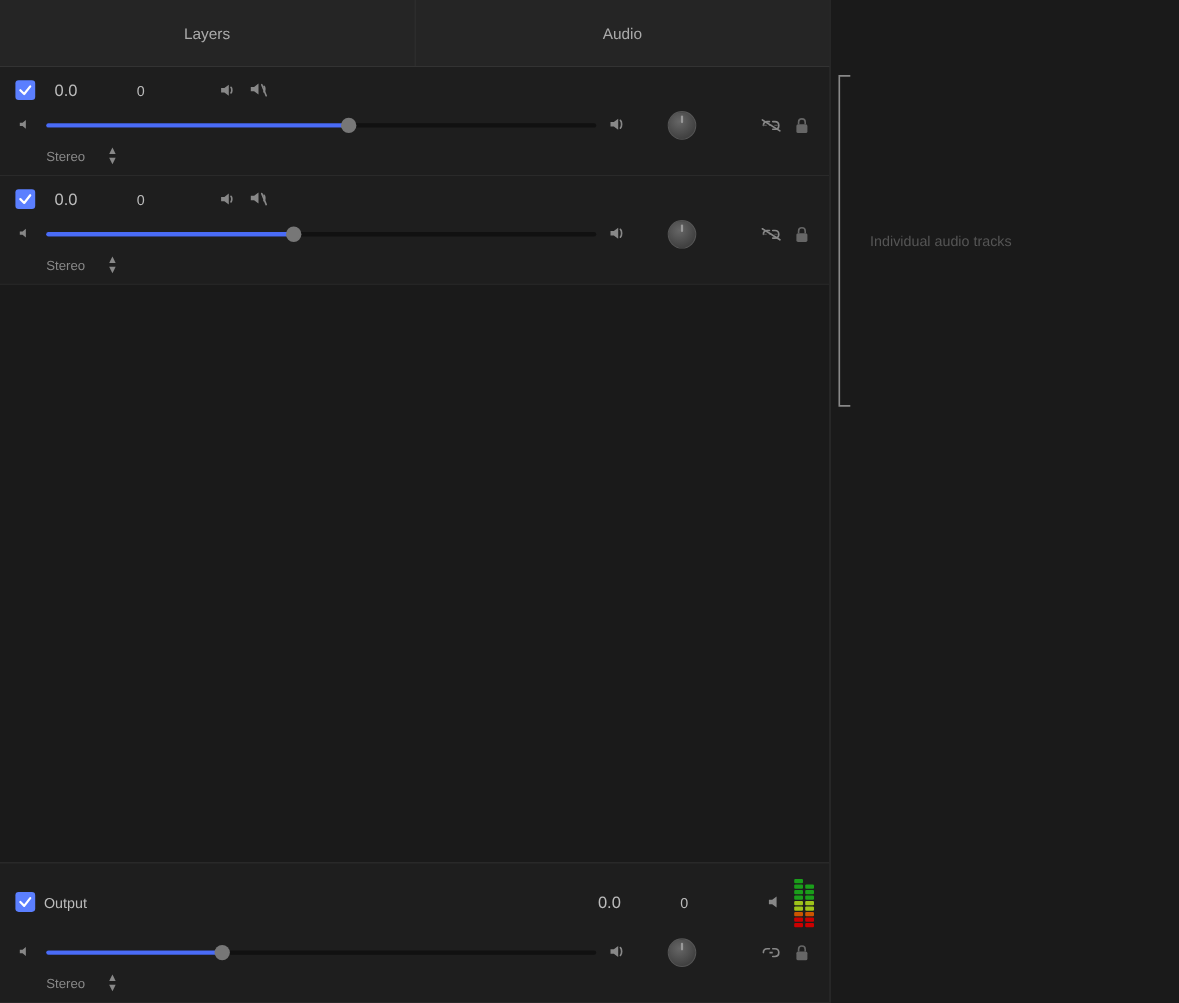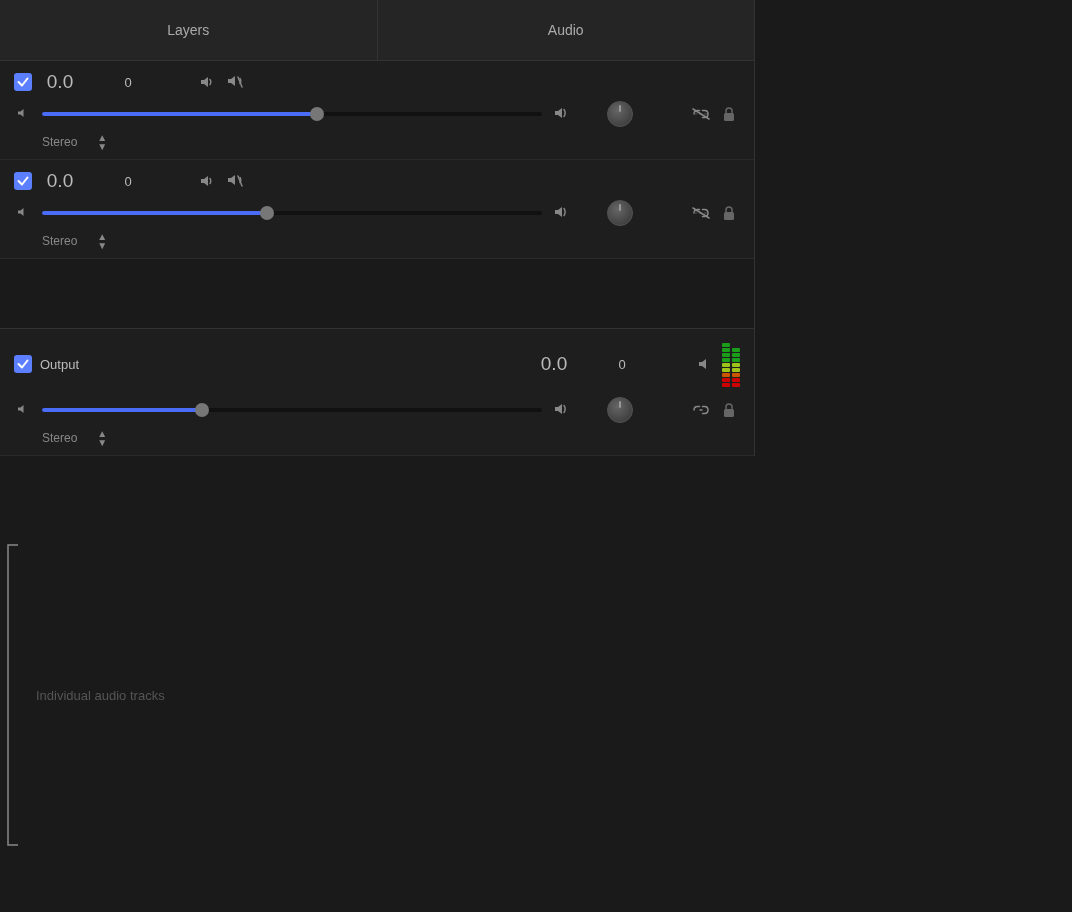--- a/index.html
+++ b/index.html
@@ -10,21 +10,20 @@
       font-family: -apple-system, BlinkMacSystemFont, 'Helvetica Neue', Arial, sans-serif;
       color: #ccc;
       overflow: hidden;
       position: relative;
     }
 
     .main-container {
       display: flex;
       width: 1072px;
       height: 912px;
-      flex-direction: column;
     }
 
     .panel {
       width: 755px;
       height: 912px;
       background: #1e1e1e;
       border-right: 1px solid #333;
       display: flex;
       flex-direction: column;
     }
@@ -97,21 +96,21 @@
       height: 12px;
     }
 
     .track-name {
       flex: 1;
       font-size: 13px;
       color: #bbb;
     }
 
     .track-value {
-      font-size: 19px;
+      font-size: 15px;
       color: #bbb;
       width: 40px;
       text-align: center;
     }
 
     .track-value2 {
       font-size: 13px;
       color: #bbb;
       width: 40px;
       text-align: center;
@@ -547,21 +546,21 @@
             </div>
           </div>
         </div>
       </div>
 
     </div>
   </div>
 
   <div class="right-panel">
 
-    <div class="bracket-annotation" style="top: 84px; left: 0px; height: 310px; width: 300px;">
+    <div class="bracket-annotation" style="top: 64px; left: 0px; height: 310px; width: 300px;">
       <svg width="20" height="310" class="bracket-svg">
         <path d="M18 5 L8 5 L8 305 L18 305" stroke="#888" stroke-width="1.5" fill="none"></path>
       </svg>
       <span class="annotation-text">Individual audio tracks</span>
     </div>
 
 
   </div>
 </div>
 

